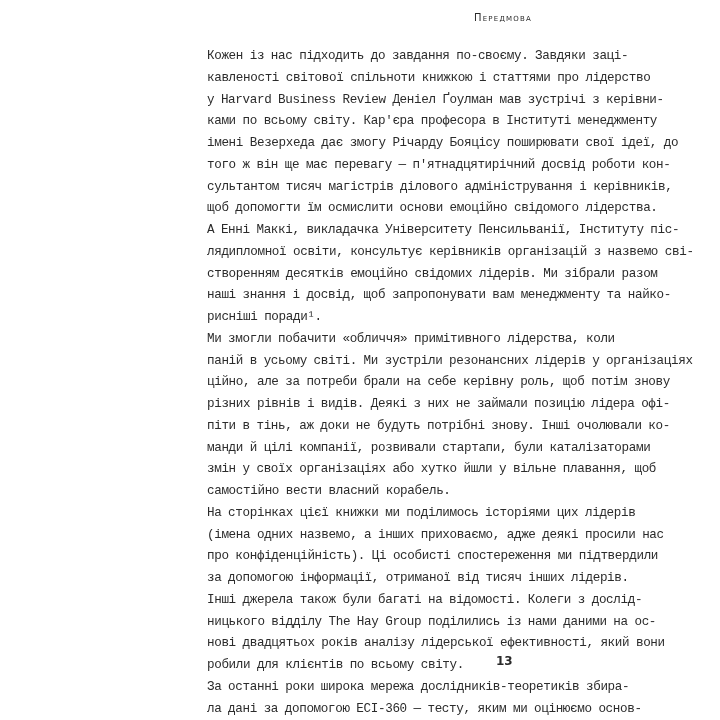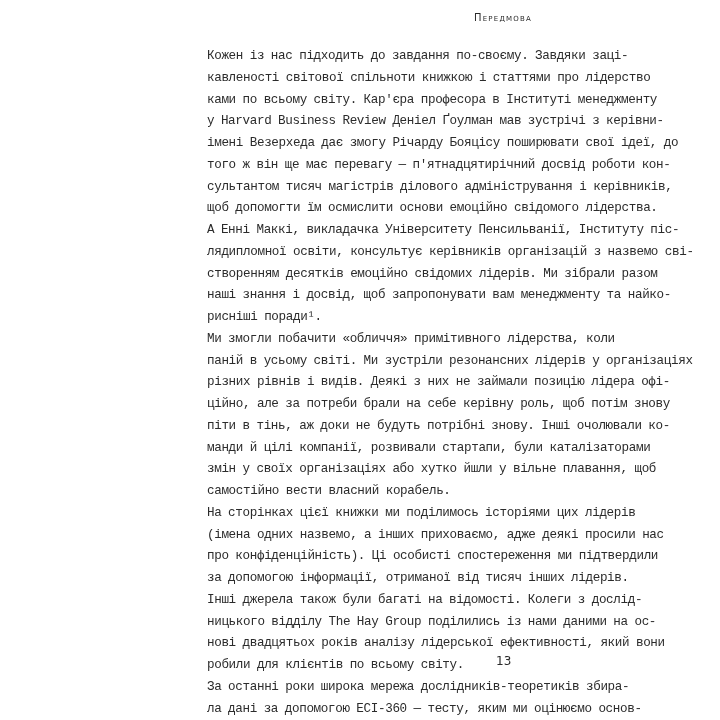--- a/index.html
+++ b/index.html
@@ -67,51 +67,52 @@
     .indent .l {
       width: calc(100% - 18px);
     }
     .page-number {
       position: absolute;
       top: 654px;
       left: 496px;
       font-family: "DejaVu Sans", sans-serif;
       font-size: 12px;
       color: #2a2a2a;
+      font-weight: bold;
     }
   </style>
 </head>
 <body>
 
 <div class="page">
   <div class="running-head">Передмова</div>
 
   <div class="body-text">
 
     <p class="para">
       <span class="line indent"><span class="l">Кожен із нас підходить до завдання по-своєму. Завдяки заці-</span></span>
       <span class="line"><span class="l">кавленості світової спільноти книжкою і статтями про лідерство</span></span>
+      <span class="line"><span class="l">у Harvard Business Review Деніел Ґоулман мав зустрічі з керівни-</span></span>
       <span class="line"><span class="l">ками по всьому світу. Кар'єра професора в Інституті менеджменту</span></span>
-      <span class="line"><span class="l">у Harvard Business Review Деніел Ґоулман мав зустрічі з керівни-</span></span>
       <span class="line"><span class="l">імені Везерхеда дає змогу Річарду Бояцісу поширювати свої ідеї, до</span></span>
       <span class="line"><span class="l">того ж він ще має перевагу — п'ятнадцятирічний досвід роботи кон-</span></span>
       <span class="line"><span class="l">сультантом тисяч магістрів ділового адміністрування і керівників,</span></span>
       <span class="line"><span class="l">щоб допомогти їм осмислити основи емоційно свідомого лідерства.</span></span>
       <span class="line"><span class="l">А Енні Маккі, викладачка Університету Пенсильванії, Інституту піс-</span></span>
       <span class="line"><span class="l">лядипломної освіти, консультує керівників організацій з назвемо сві-</span></span>
       <span class="line"><span class="l">створенням десятків емоційно свідомих лідерів. Ми зібрали разом</span></span>
       <span class="line"><span class="l">наші знання і досвід, щоб запропонувати вам менеджменту та найко-</span></span>
       <span class="line last"><span class="l">рисніші поради¹.</span></span>
     </p>
 
     <p class="para">
       <span class="line indent"><span class="l">Ми змогли побачити «обличчя» примітивного лідерства, коли</span></span>
       <span class="line"><span class="l">паній в усьому світі. Ми зустріли резонансних лідерів у організаціях</span></span>
+      <span class="line"><span class="l">ційно, але за потреби брали на себе керівну роль, щоб потім знову</span></span>
       <span class="line"><span class="l">різних рівнів і видів. Деякі з них не займали позицію лідера офі-</span></span>
-      <span class="line"><span class="l">ційно, але за потреби брали на себе керівну роль, щоб потім знову</span></span>
       <span class="line"><span class="l">піти в тінь, аж доки не будуть потрібні знову. Інші очолювали ко-</span></span>
       <span class="line"><span class="l">манди й цілі компанії, розвивали стартапи, були каталізаторами</span></span>
       <span class="line"><span class="l">змін у своїх організаціях або хутко йшли у вільне плавання, щоб</span></span>
       <span class="line last"><span class="l">самостійно вести власний корабель.</span></span>
     </p>
 
     <p class="para">
       <span class="line indent"><span class="l">На сторінках цієї книжки ми поділимось історіями цих лідерів</span></span>
       <span class="line"><span class="l">(імена одних назвемо, а інших приховаємо, адже деякі просили нас</span></span>
       <span class="line"><span class="l">про конфіденційність). Ці особисті спостереження ми підтвердили</span></span>

